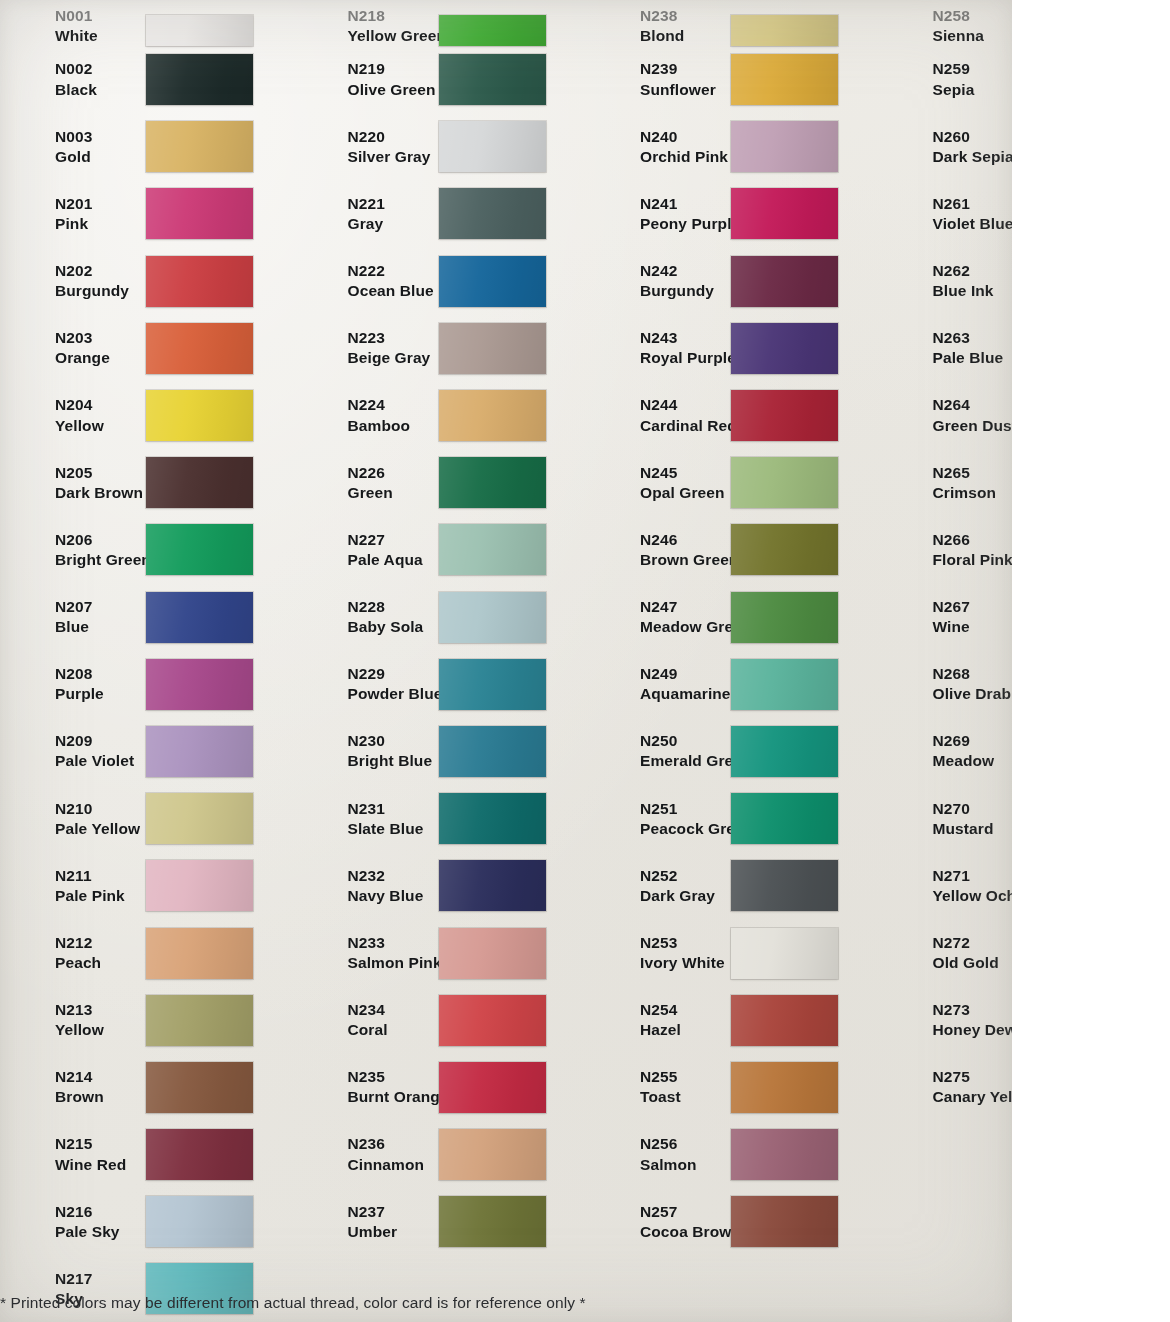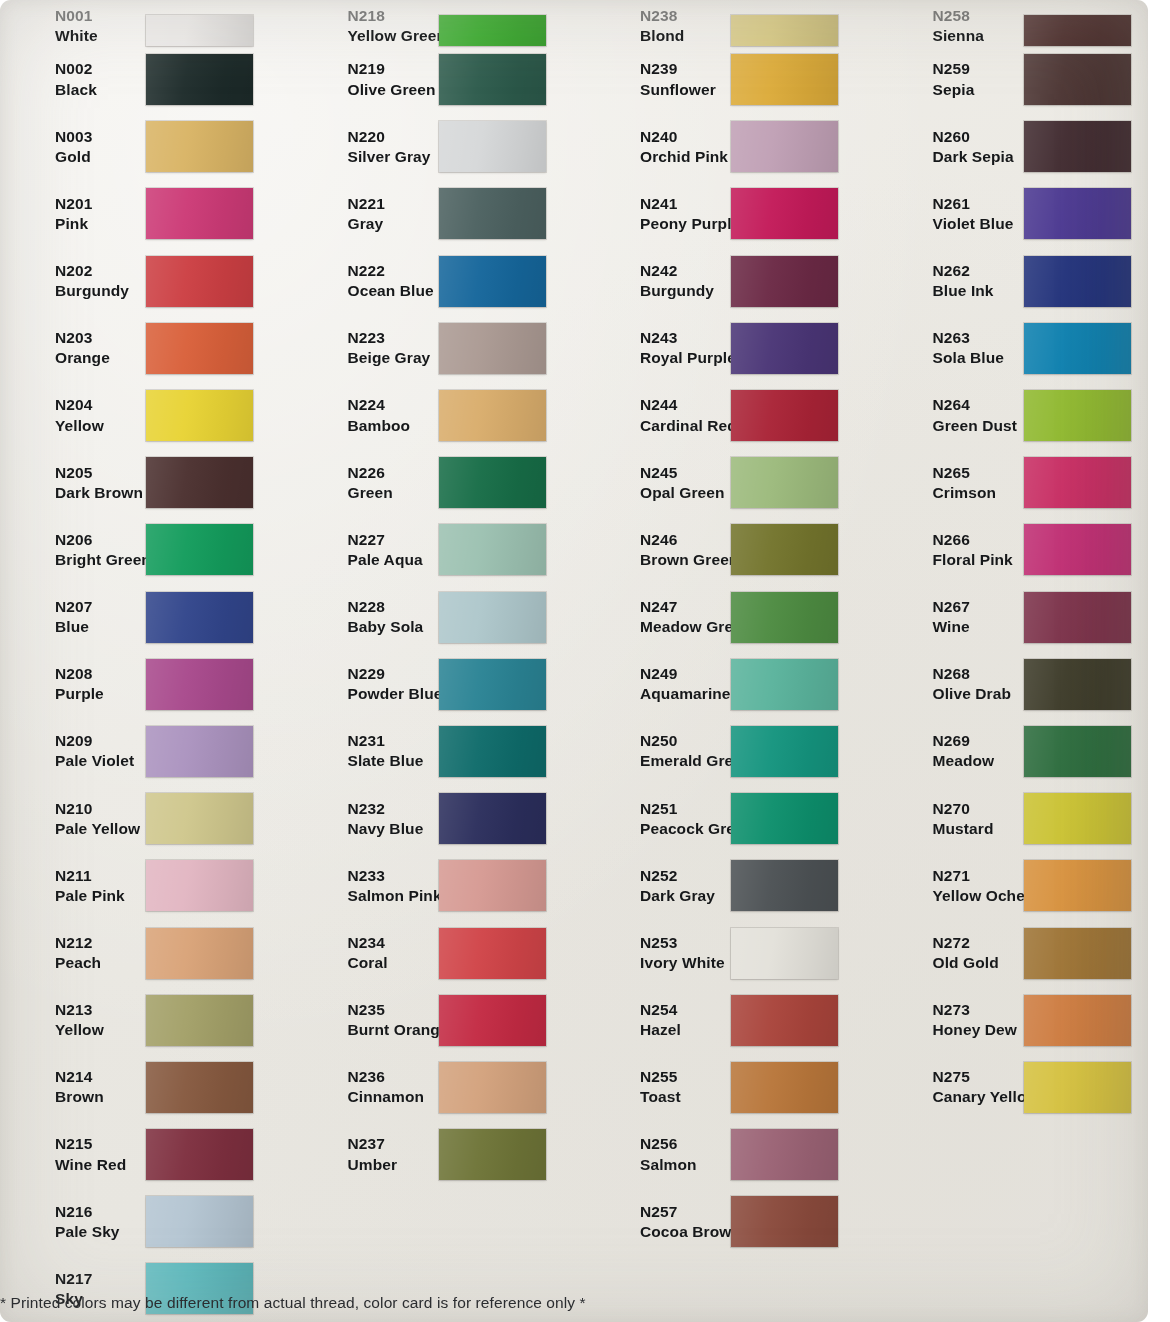--- a/index.html
+++ b/index.html
@@ -6,29 +6,28 @@
   html, body {
     margin: 0;
     padding: 0;
     background: #ffffff;
   }
   body {
     font-family: "Liberation Sans", sans-serif;
   }
   #card {
     position: relative;
-    width: 1148px;
+    width: 1012px;
     height: 1322px;
     overflow: hidden;
     background: #eceae5;
     background-image:
       radial-gradient(ellipse at 20% 10%, rgba(255,255,255,0.55), rgba(255,255,255,0) 55%),
       radial-gradient(ellipse at 85% 85%, rgba(225,222,215,0.65), rgba(255,255,255,0) 60%),
       linear-gradient(160deg, #f1efea 0%, #eae8e2 45%, #e6e4de 100%);
-    border-radius: 11px;
   }
   
   #paper-vignette {
     position: absolute;
     inset: 0;
     pointer-events: none;
     box-shadow: inset 0 0 90px rgba(160,156,148,0.30),
                 inset 0 0 18px rgba(150,146,138,0.18);
   }
   #grid {
@@ -339,20 +338,27 @@
         </div>
         <div class="swatch-row">
           <div class="labels">
             <div class="code">N229</div>
             <div class="cname">Powder Blue</div>
           </div>
           <div class="chip" style="background-color: rgb(42, 131, 148);"></div>
         </div>
         <div class="swatch-row">
           <div class="labels">
+            <div class="code">N230</div>
+            <div class="cname">Bright Blue</div>
+          </div>
+          <div class="chip" style="background-color: rgb(42, 123, 147);"></div>
+        </div>
+        <div class="swatch-row">
+          <div class="labels">
             <div class="code">N231</div>
             <div class="cname">Slate Blue</div>
           </div>
           <div class="chip" style="background-color: rgb(14, 107, 106);"></div>
         </div>
         <div class="swatch-row">
           <div class="labels">
             <div class="code">N232</div>
             <div class="cname">Navy Blue</div>
           </div>
@@ -561,21 +567,21 @@
         <div class="swatch-row">
           <div class="labels">
             <div class="code">N262</div>
             <div class="cname">Blue Ink</div>
           </div>
           <div class="chip" style="background-color: rgb(33, 49, 122);"></div>
         </div>
         <div class="swatch-row">
           <div class="labels">
             <div class="code">N263</div>
-            <div class="cname">Sola Blue</div>
+            <div class="cname">Pale Blue</div>
           </div>
           <div class="chip" style="background-color: rgb(12, 127, 174);"></div>
         </div>
         <div class="swatch-row">
           <div class="labels">
             <div class="code">N264</div>
             <div class="cname">Green Dust</div>
           </div>
           <div class="chip" style="background-color: rgb(143, 184, 46);"></div>
         </div>

